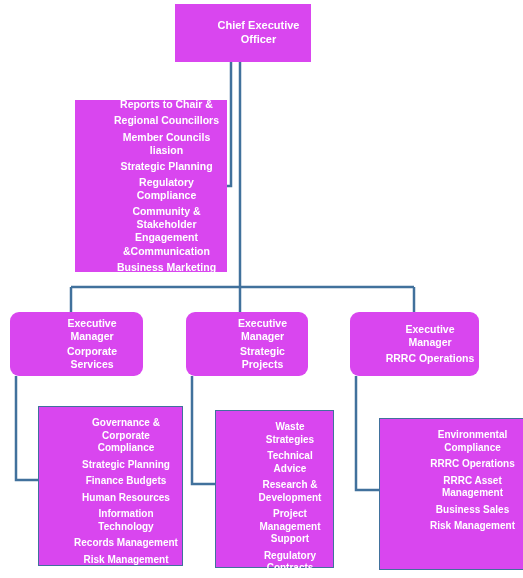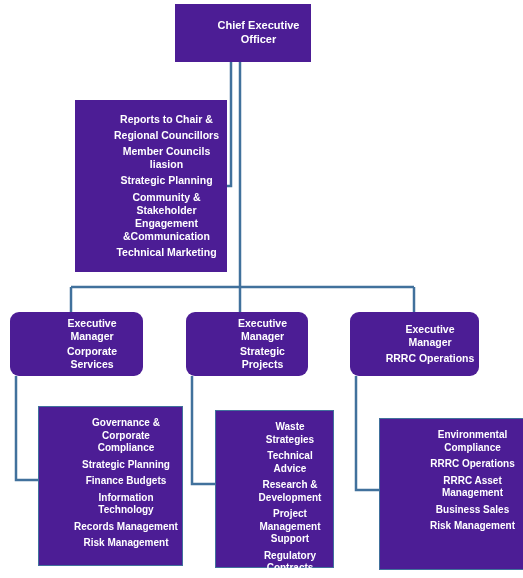--- a/index.html
+++ b/index.html
@@ -26,21 +26,21 @@
     left: 0;
     top: 0;
     width: 523px;
     height: 578px;
     z-index: 1;
   }
   
   .node {
     position: absolute;
     box-sizing: border-box;
-    background: #4c1d95;
+    background: #d946ef;
     border: 1px solid #41719C;
     color: #ffffff;
     display: flex;
     flex-direction: column;
     align-items: center;
     justify-content: center;
     text-align: center;
     z-index: 2;
     padding-left: 31px;
   }
@@ -157,22 +157,23 @@
 
   <div class="node noborder" id="node-ceo">
     <span class="line">Chief Executive Officer</span>
   </div>
 
   <div class="node noborder" id="node-ceo-duties">
     <span class="line">Reports to Chair &amp;</span>
     <span class="line">Regional Councillors</span>
     <span class="line">Member Councils liasion</span>
     <span class="line">Strategic Planning</span>
+    <span class="line">Regulatory Compliance</span>
     <span class="line">Community &amp; Stakeholder Engagement &amp;Communication</span>
-    <span class="line">Technical Marketing</span>
+    <span class="line">Business Marketing</span>
   </div>
 
   <div class="node noborder em-box" id="node-em-corporate">
     <span class="line">Executive Manager</span>
     <span class="line">Corporate Services</span>
   </div>
 
   <div class="node noborder em-box" id="node-em-strategic">
     <span class="line">Executive Manager</span>
     <span class="line">Strategic Projects</span>
@@ -180,20 +181,21 @@
 
   <div class="node noborder em-box" id="node-em-rrrc">
     <span class="line">Executive Manager</span>
     <span class="line">RRRC Operations</span>
   </div>
 
   <div class="node detail-box" id="node-detail-corporate">
     <span class="line">Governance &amp; Corporate Compliance</span>
     <span class="line">Strategic Planning</span>
     <span class="line">Finance Budgets</span>
+    <span class="line">Human Resources</span>
     <span class="line">Information Technology</span>
     <span class="line">Records Management</span>
     <span class="line">Risk Management</span>
   </div>
 
   <div class="node detail-box" id="node-detail-strategic">
     <span class="line">Waste Strategies</span>
     <span class="line">Technical Advice</span>
     <span class="line">Research &amp; Development</span>
     <span class="line">Project Management Support</span>

